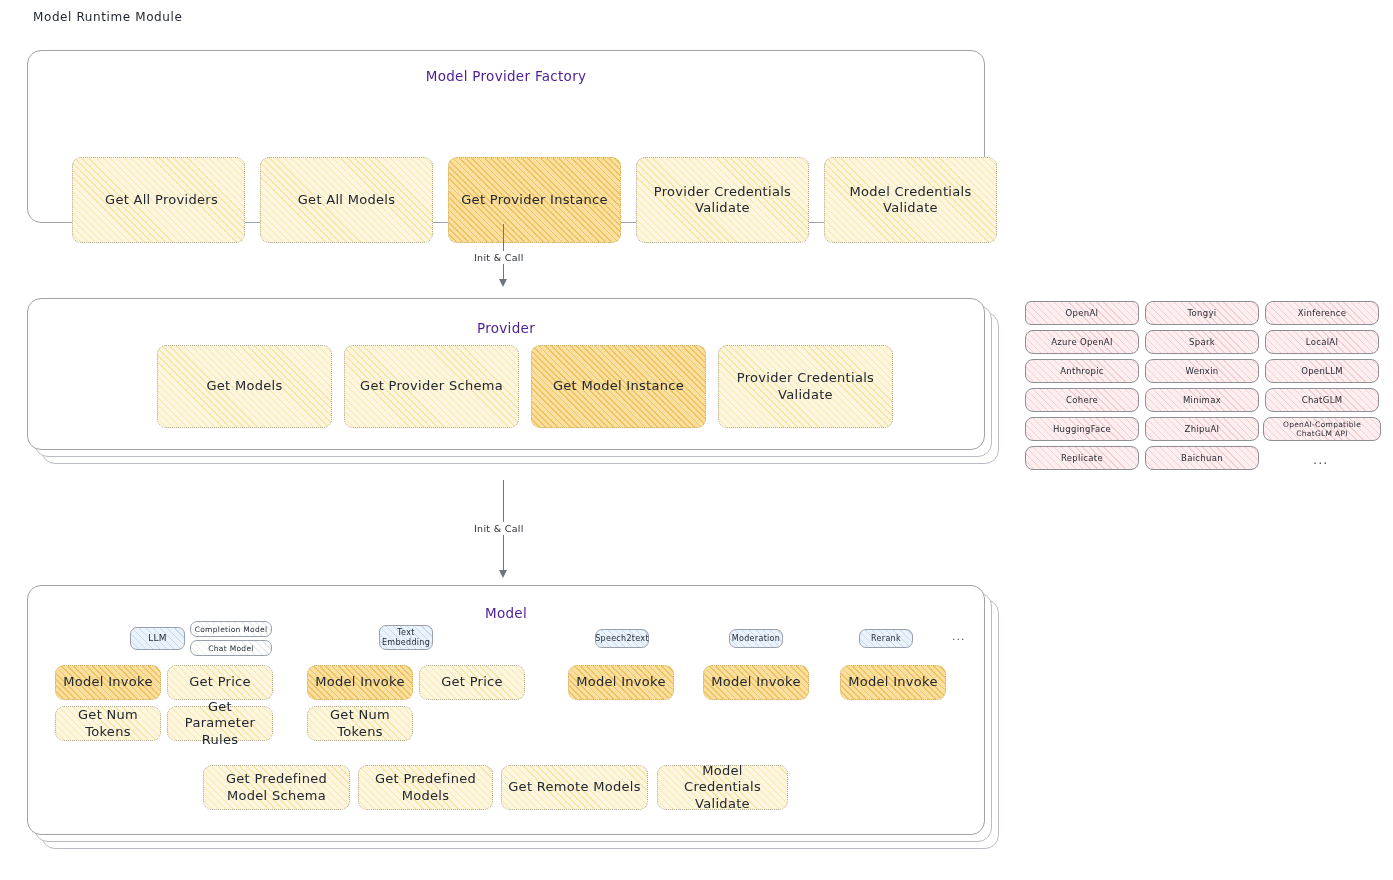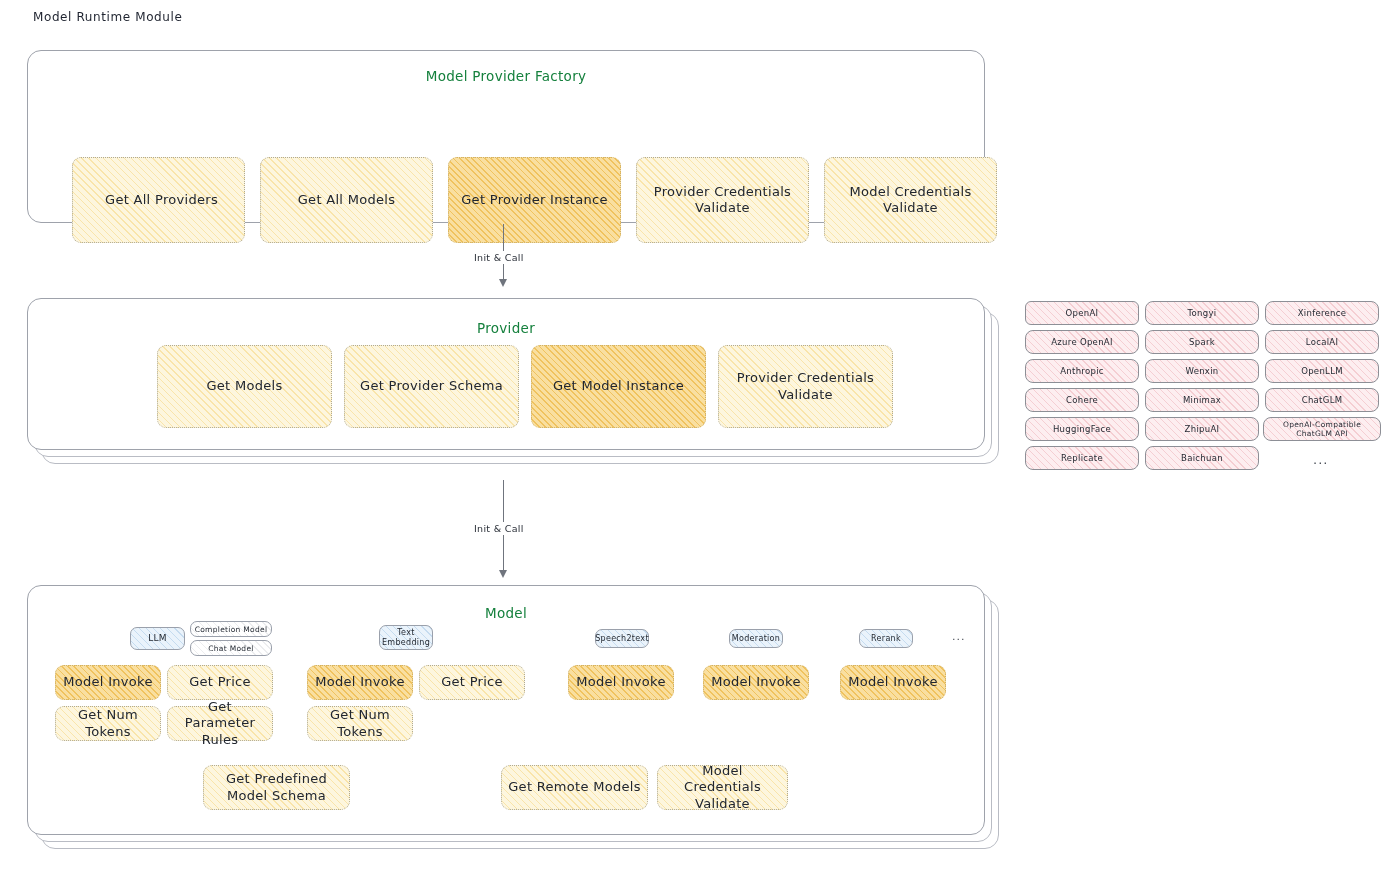--- a/index.html
+++ b/index.html
@@ -38,21 +38,21 @@
   }
   .card-stack .layer.l3 { left: 14px; top: 14px; }
   .card-stack .layer.l2 { left: 7px;  top: 7px; }
   .card-stack .layer.l1 { left: 0;    top: 0; border-color: #9ea2ab; }
 
   .card-title {
     position: absolute;
     width: 100%;
     text-align: center;
     font-size: 13.5px;
-    color: #15803d;
+    color: #4c1d95;
   }
 
   
   .node {
     position: absolute;
     box-sizing: border-box;
     border-radius: 9px;
     border: 1.6px dotted #b0aa92;
     display: flex;
     align-items: center;
@@ -253,15 +253,16 @@
 
   <div class="badge hand" style="left:702px; top:44px; width:54px; height:19px;">Moderation</div>
   <div class="node hl hand" style="left:676px; top:80px; width:106px; height:35px;">Model Invoke</div>
 
   <div class="badge hand" style="left:832px; top:44px; width:54px; height:19px;">Rerank</div>
   <div class="node hl hand" style="left:813px; top:80px; width:106px; height:35px;">Model Invoke</div>
 
   <div class="ellipsis hand" style="left:925px; top:45px; font-size:11px;">...</div>
 
   <div class="node hand" style="left:176px; top:180px; width:147px; height:45px;">Get Predefined Model Schema</div>
+  <div class="node hand" style="left:331px; top:180px; width:135px; height:45px;">Get Predefined Models</div>
   <div class="node hand" style="left:474px; top:180px; width:147px; height:45px;">Get Remote Models</div>
   <div class="node hand" style="left:630px; top:180px; width:131px; height:45px;">Model Credentials Validate</div>
 </div>
 
 </body></html>

